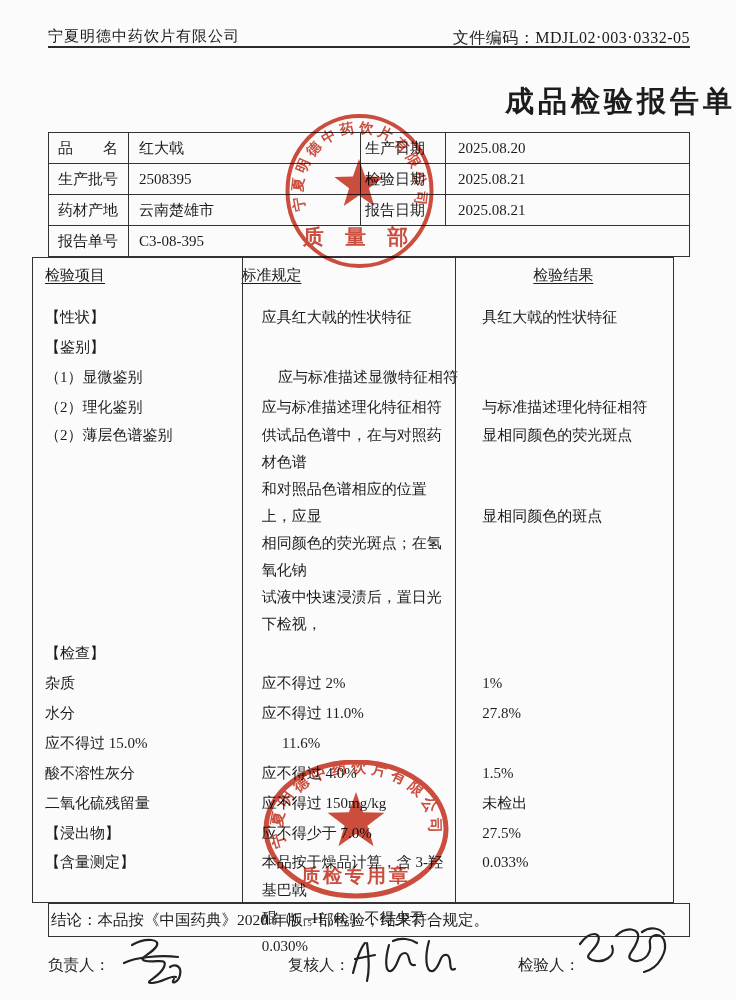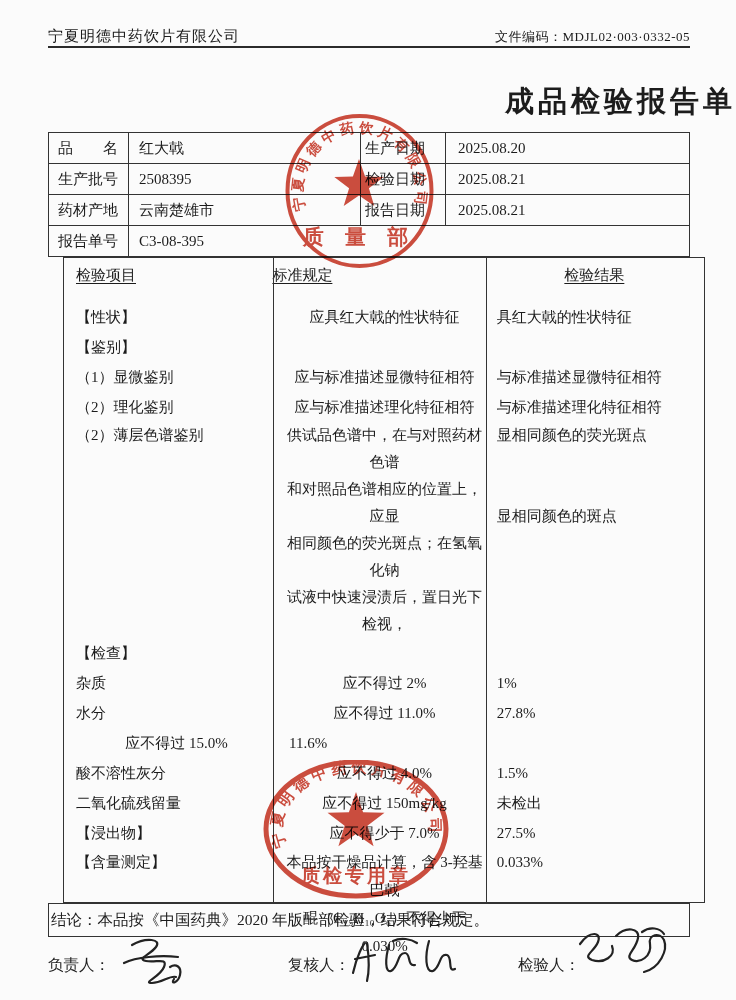--- a/index.html
+++ b/index.html
@@ -5,52 +5,52 @@
   html,body{margin:0;padding:0;}
   body{
     width:736px;height:1000px;background:#f6f6f6;
     font-family:"Liberation Serif","DejaVu Serif",serif;
     color:#1c1c1c;
   }
   #page{position:relative;width:736px;height:1000px;background:#fbfbfb;overflow:hidden;}
 
   
   .hdr-company{position:absolute;left:48px;top:27px;font-size:15px;letter-spacing:1px;}
-  .hdr-code{position:absolute;right:46px;top:28px;font-size:13px;letter-spacing:.5px;}
+  .hdr-code{position:absolute;right:46px;top:28px;font-size:16px;letter-spacing:.5px;}
   .hdr-rule{position:absolute;left:48px;top:46px;width:642px;height:2px;background:#2b2b2b;}
 
   
   .title{position:absolute;left:0;top:82px;width:736px;text-align:right;
     font-size:29px;font-weight:bold;letter-spacing:4px;}
 
   
   .info-table{position:absolute;left:48px;top:132px;width:642px;border:1px solid #333;
     box-sizing:border-box;font-size:15px;}
   .i-row{display:flex;height:30px;line-height:30px;}
   .i-row + .i-row{border-top:1px solid #333;}
   .i-lab{width:80px;border-right:1px solid #333;box-sizing:border-box;padding-left:9px;}
   .i-val{width:232px;border-right:1px solid #333;box-sizing:border-box;padding-left:10px;}
   .i-lab2{width:85px;border-right:1px solid #333;box-sizing:border-box;padding-left:4px;}
   .i-val2{flex:1;padding-left:12px;}
   .i-val-wide{flex:1;padding-left:10px;}
 
   
-  .main-table{position:absolute;left:63px;top:257px;width:642px;height:646px;
+  .main-table{position:absolute;left:32px;top:257px;width:642px;height:646px;
     border:1px solid #333;box-sizing:border-box;font-size:15px;}
   .vline{position:absolute;top:0;bottom:0;width:1px;background:#333;}
   .vl1{left:209px;} .vl2{left:422px;}
   .m-head{display:flex;height:30px;line-height:34px;}
   .m-head .hc{text-decoration:underline;text-underline-offset:3px;}
   .hc1{width:209px;box-sizing:border-box;padding-left:12px;}
   .hc2{width:213px;text-align:left;}
   .hc3{width:220px;text-align:center;}
   .t-body{padding-top:14px;}
-  .row{display:flex;}
+  .row{display:flex;gap:24px;}
   .c1{width:209px;box-sizing:border-box;padding-left:12px;}
-  .c2{width:213px;box-sizing:border-box;padding-left:12px;text-align:center;}
+  .c2{width:213px;box-sizing:border-box;padding-left:12px;}
   .c3{width:220px;box-sizing:border-box;padding-left:12px;}
   .lh30 .c1,.lh30 .c2,.lh30 .c3{line-height:30px;min-height:30px;}
   .ln27{line-height:27px;min-height:27px;}
   .ln28{line-height:28px;min-height:28px;}
 
   
   .conclusion{position:absolute;left:48px;top:903px;width:642px;height:34px;
     border:1px solid #333;box-sizing:border-box;line-height:32px;padding-left:2px;
     font-size:15.5px;}
 
@@ -120,21 +120,20 @@
 
       <div class="row lh30">
         <div class="c1">【鉴别】</div>
         <div class="c2"></div>
         <div class="c3"></div>
       </div>
 
       <div class="row lh30">
         <div class="c1">（1）显微鉴别</div>
         <div class="c2">应与标准描述显微特征相符</div>
-        <div class="c3">与标准描述显微特征相符</div>
       </div>
 
       <div class="row lh30">
         <div class="c1">（2）理化鉴别</div>
         <div class="c2">应与标准描述理化特征相符</div>
         <div class="c3">与标准描述理化特征相符</div>
       </div>
 
       <div class="row">
         <div class="c1 ln27">（2）薄层色谱鉴别</div>

